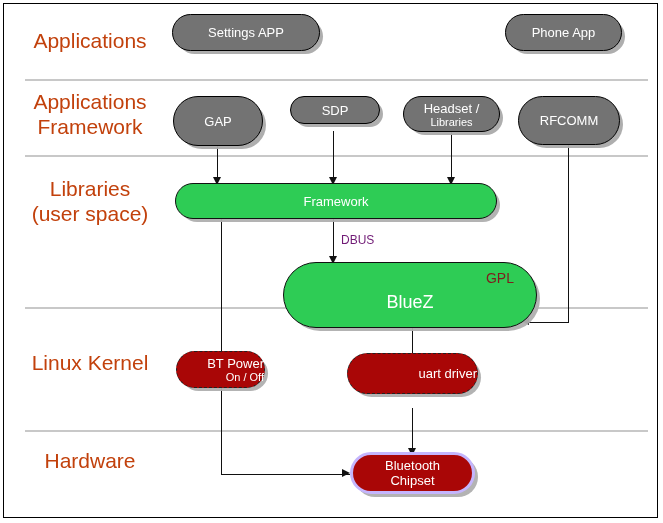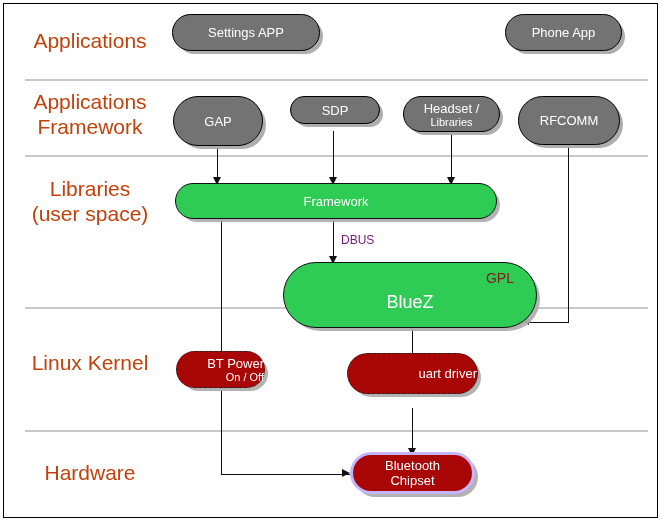--- a/index.html
+++ b/index.html
@@ -36,21 +36,21 @@
   <div class="divider" style="top:155px;"></div>
   <div class="divider" style="top:307px;"></div>
   <div class="divider" style="top:430px;"></div>
 
   <div class="seclabel" style="left:10px; top:28px;  width:160px;">Applications</div>
   <div class="seclabel" style="left:10px; top:89px;  width:160px;">Applications
 Framework</div>
   <div class="seclabel" style="left:10px; top:350px; width:160px;">Linux Kernel</div>
   <div class="seclabel" style="left:10px; top:176px; width:160px;">Libraries
 (user space)</div>
-  <div class="seclabel" style="left:10px; top:460px; width:160px;">Hardware</div>
+  <div class="seclabel" style="left:10px; top:448px; width:160px;">Hardware</div>
 
   <div class="vline" style="left:217px; top:131px; height:47px;"></div>
   <div class="arrowdown" style="left:213px; top:177px;"></div>
 
   <div class="vline" style="left:333px; top:131px; height:47px;"></div>
   <div class="arrowdown" style="left:329px; top:177px;"></div>
 
   <div class="vline" style="left:451px; top:131px; height:47px;"></div>
   <div class="arrowdown" style="left:447px; top:177px;"></div>
 

